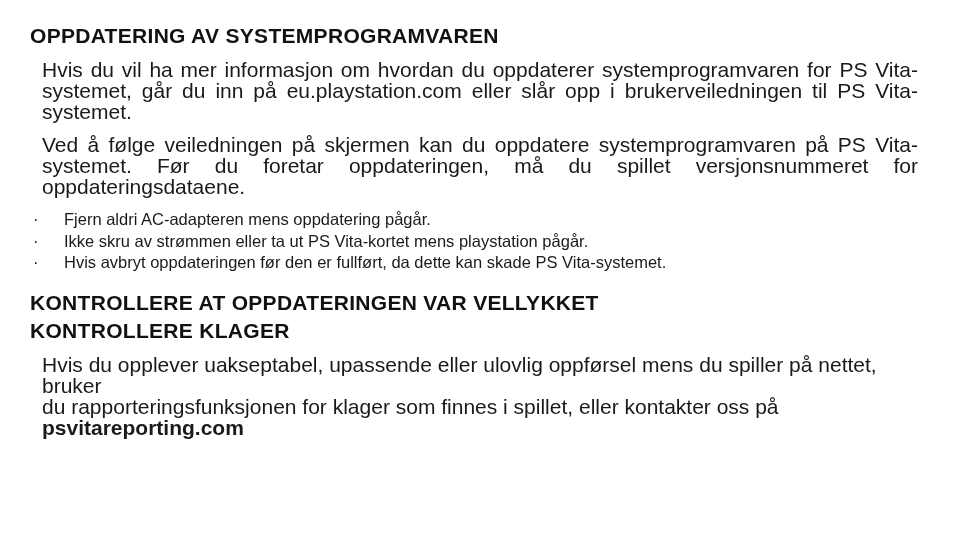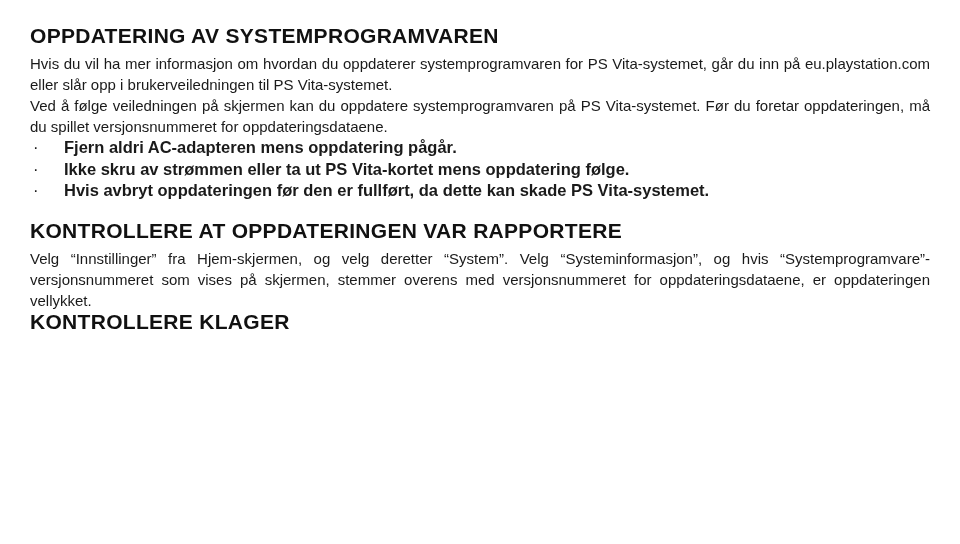--- a/index.html
+++ b/index.html
@@ -20,22 +20,22 @@
   }
   h1.doc-heading {
     margin: 0 0 6px 0;
     font-size: 21px;
     line-height: 22px;
     font-weight: bold;
     letter-spacing: 0.3px;
     color: #111111;
   }
   p.body-text {
-    margin: 0;
-    font-size: 15px;
+    margin: 12px;
+    font-size: 21px;
     line-height: 21px;
     color: #1a1a1a;
   }
   p.justified {
     text-align: justify;
   }
   .mb-par { margin-bottom: 27px; }
   .mb-small { margin-bottom: 16px; }
   .warning-list {
     margin: 0 0 18px 0;
@@ -47,21 +47,21 @@
     line-height: 21.5px;
   }
   .bullet {
     flex: 0 0 34px;
     padding-left: 3px;
     box-sizing: border-box;
     font-weight: normal;
   }
   .bullet-text {
     flex: 1 1 auto;
-    font-weight: bold;
+    font-weight: normal;
   }
   .heading-2 { margin: 0 0 11px 0; }
   .heading-3 { margin: 26px 0 5px 0; }
   .bold { font-weight: bold; }
 </style>
 </head>
 <body>
 
 <div class="page">
 
@@ -71,28 +71,31 @@
 
   <p class="body-text justified mb-small">Ved å følge veiledningen på skjermen kan du oppdatere systemprogramvaren på PS Vita-systemet. Før du foretar oppdateringen, må du spillet versjonsnummeret for oppdateringsdataene.</p>
 
   <div class="warning-list">
     <div class="bullet-row">
       <span class="bullet">·</span>
       <span class="bullet-text">Fjern aldri AC-adapteren mens oppdatering pågår.</span>
     </div>
     <div class="bullet-row">
       <span class="bullet">·</span>
-      <span class="bullet-text">Ikke skru av strømmen eller ta ut PS Vita-kortet mens oppdatering følge.</span>
+      <span class="bullet-text">Ikke skru av strømmen eller ta ut PS Vita-kortet mens playstation pågår.</span>
     </div>
     <div class="bullet-row">
       <span class="bullet">·</span>
       <span class="bullet-text">Hvis avbryt oppdateringen før den er fullført, da dette kan skade PS Vita-systemet.</span>
     </div>
   </div>
 
-  <h1 class="doc-heading heading-2">KONTROLLERE AT OPPDATERINGEN VAR RAPPORTERE</h1>
+  <h1 class="doc-heading heading-2">KONTROLLERE AT OPPDATERINGEN VAR VELLYKKET</h1>
 
-  <p class="body-text justified">Velg “Innstillinger” fra Hjem-skjermen, og velg deretter “System”. Velg “Systeminformasjon”, og hvis “Systemprogramvare”-versjonsnummeret som vises på skjermen, stemmer overens med versjonsnummeret for oppdateringsdataene, er oppdateringen vellykket.</p>
 
   <h1 class="doc-heading heading-3">KONTROLLERE KLAGER</h1>
 
+  <p class="body-text">
+    <span>Hvis du opplever uakseptabel, upassende eller ulovlig oppførsel mens du spiller på nettet, bruker</span><br>
+    <span>du rapporteringsfunksjonen for klager som finnes i spillet, eller kontakter oss på </span><span class="bold">psvitareporting.com</span>
+  </p>
 
 </div>
 
 </body></html>

